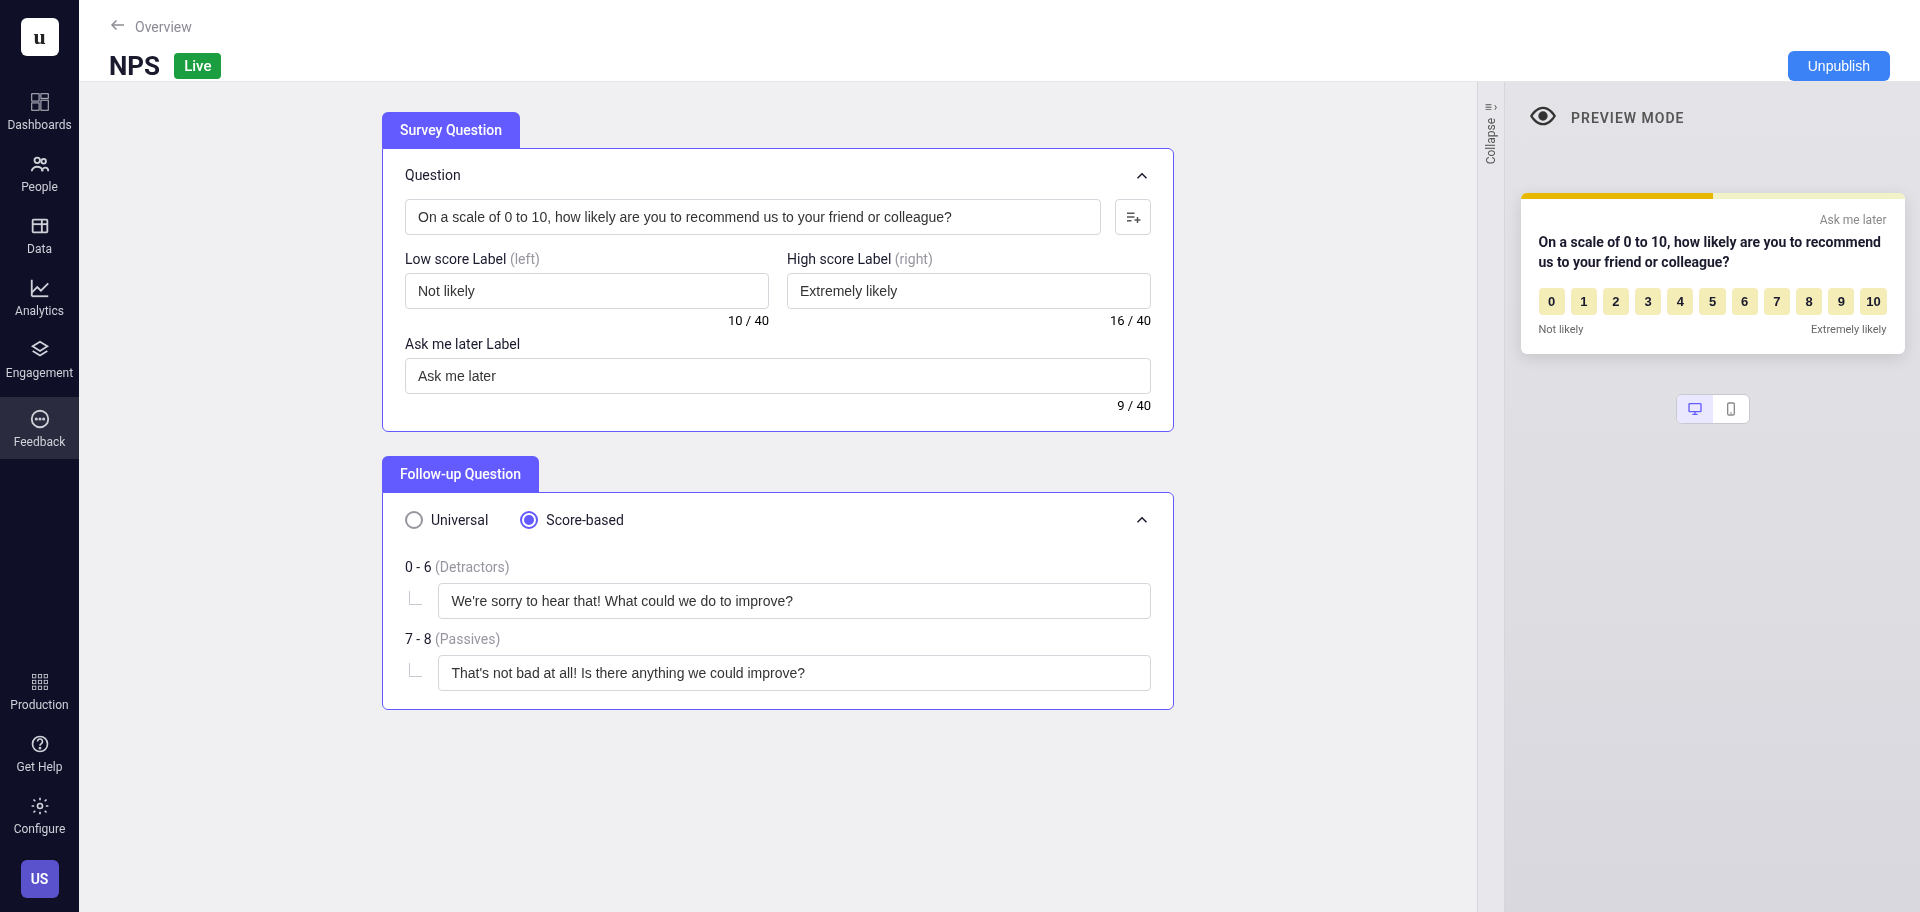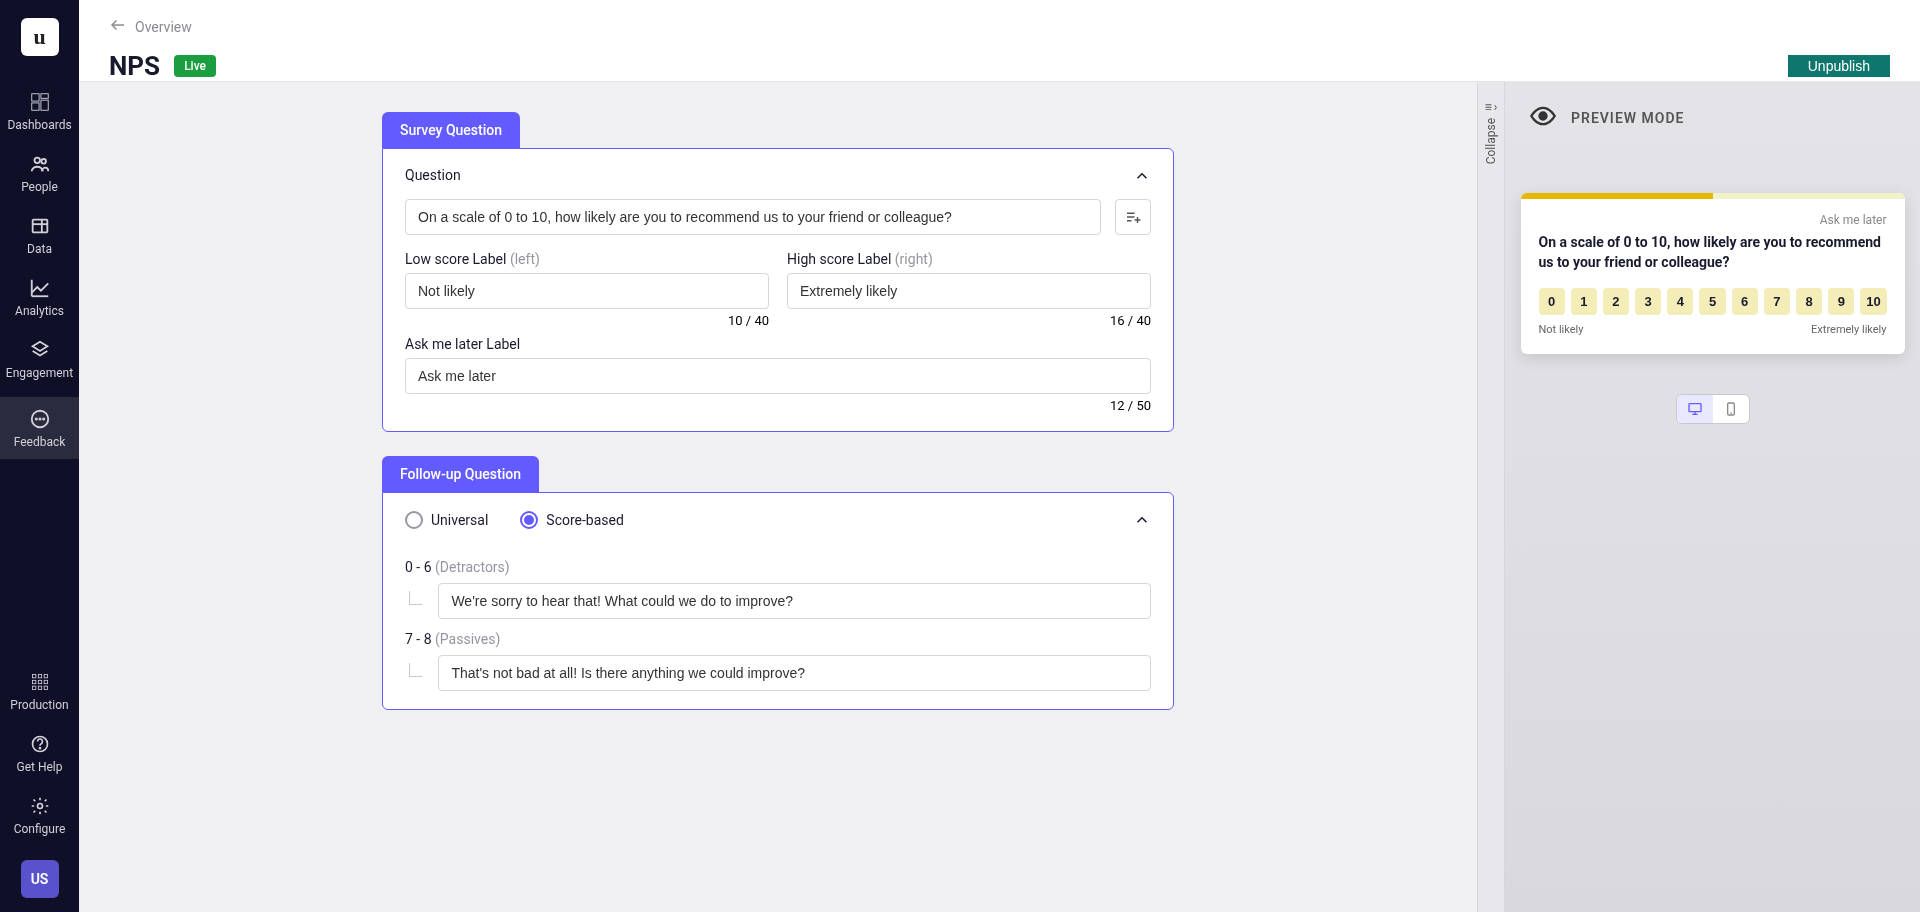--- a/index.html
+++ b/index.html
@@ -105,48 +105,47 @@
 .back-link {
   display: flex;
   align-items: center;
   gap: 8px;
   color: #8b8b95;
   font-size: 14px;
   text-decoration: none;
 }
 .title-row {
   display: flex;
-  align-items: center;
   justify-content: space-between;
   margin-top: 14px;
 }
 .title-left {
   display: flex;
   align-items: center;
   gap: 14px;
 }
 .page-title {
   font-size: 26px;
   font-weight: 700;
   color: #1a1a2e;
 }
 .status-badge {
   background: #1a9e3f;
   color: #fff;
   padding: 4px 10px;
   border-radius: 4px;
-  font-size: 12px;
+  font-size: 15px;
   font-weight: 500;
 }
 .unpublish-btn {
-  background: #0f766e;
+  background: #3b82f6;
   color: #fff;
   border: none;
   padding: 3px 20px;
-  border-radius: 0;
+  border-radius: 6px;
   font-size: 14px;
   font-weight: 500;
   cursor: pointer;
 }
 .tabs {
   display: flex;
   gap: 40px;
   margin-top: 24px;
 }
 .tab {
@@ -618,21 +617,21 @@
                   <span class="hint">(right)</span>
                 </div>
                 <input type="text" class="textfield" value="Extremely likely" style="">
                 <div class="char-count">16 / 40</div>
               </div>
             </div>
 
             <div style="margin-top:8px">
               <div class="label">Ask me later Label</div>
               <input type="text" class="textfield" value="Ask me later" style="">
-              <div class="char-count">12 / 50</div>
+              <div class="char-count">9 / 40</div>
             </div>
           </div>
         </div>
 
         <div class="card-section">
           <div class="section-tab">Follow-up Question</div>
           <div class="card">
             <div class="card-header" style="margin-bottom:0">
               <div class="radio-row">
                 <div class="radio-option">

